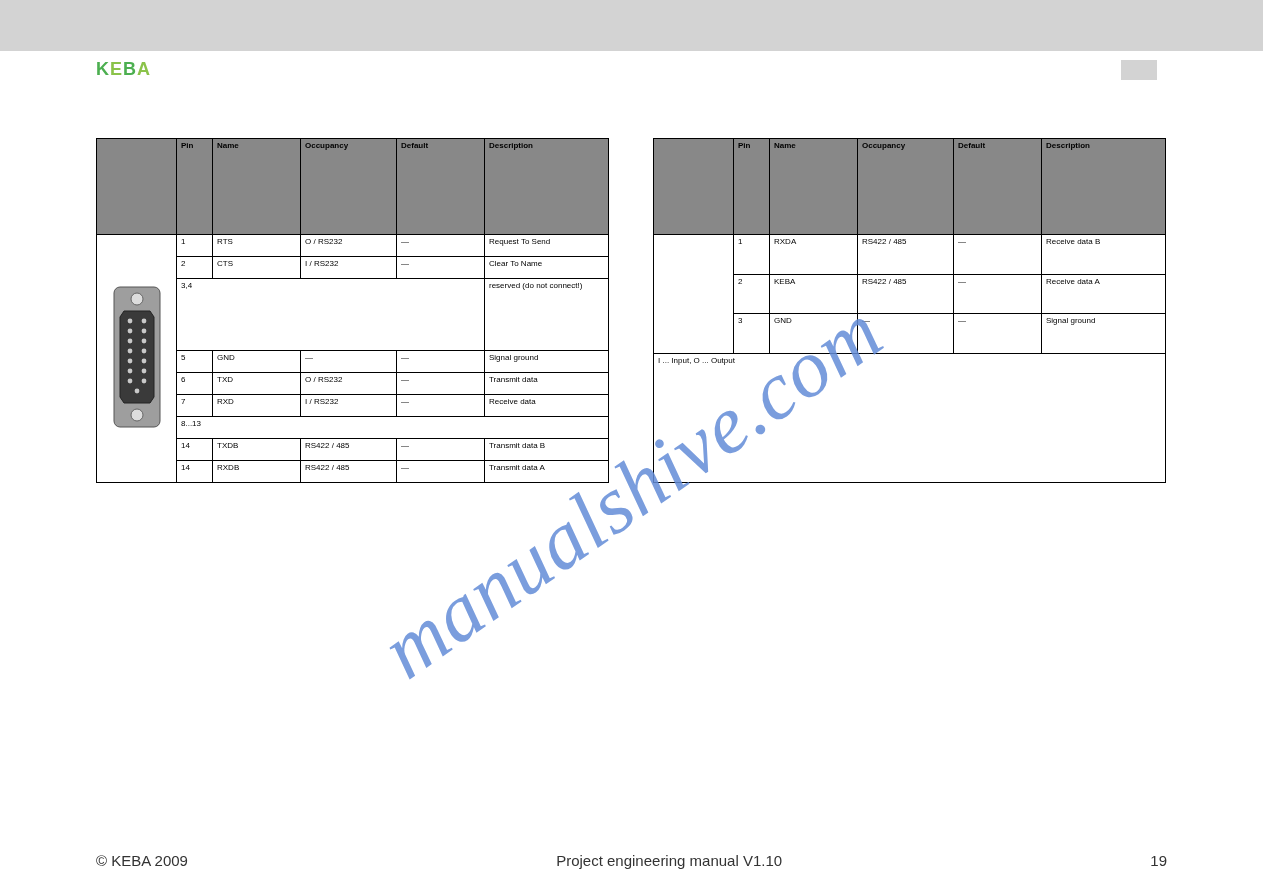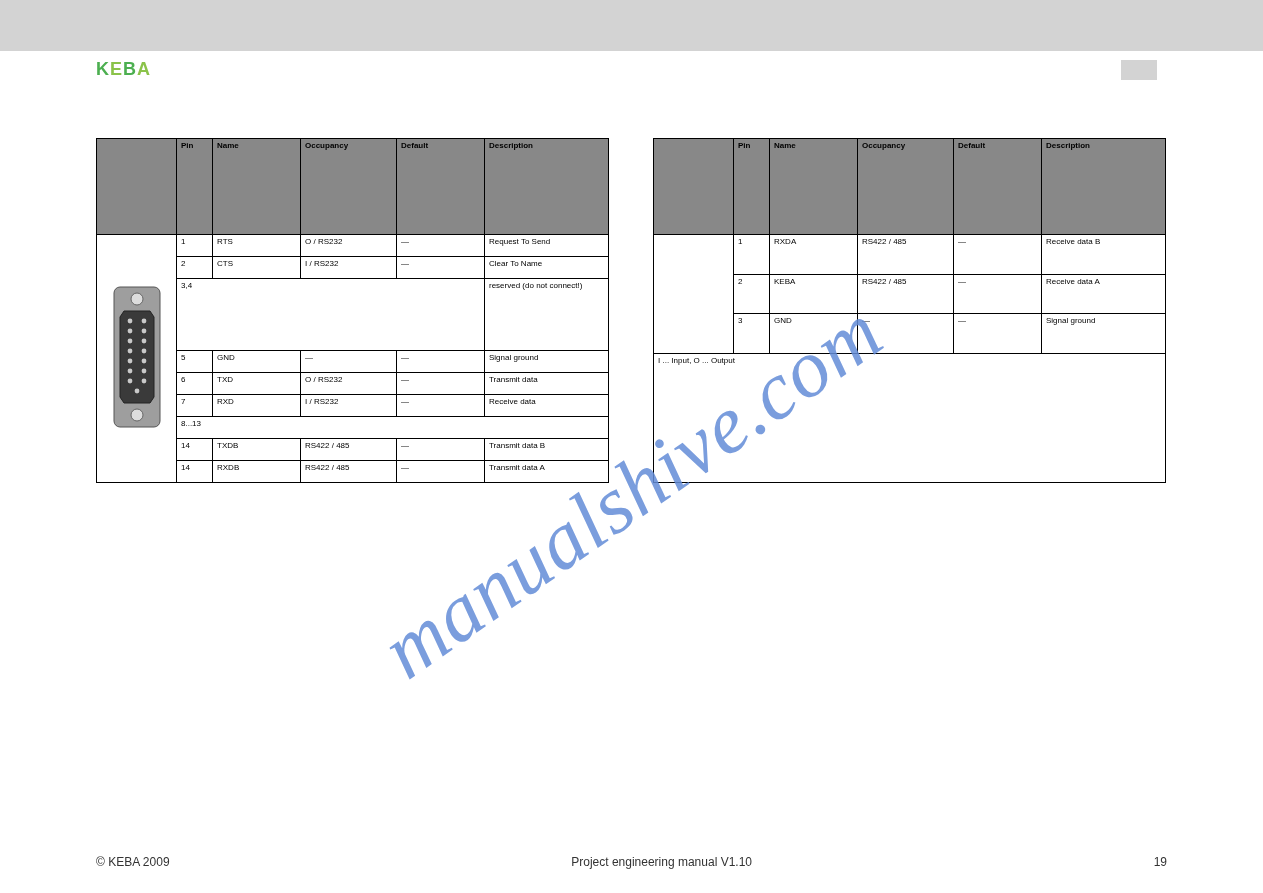--- a/index.html
+++ b/index.html
@@ -24,21 +24,21 @@
   .t1 td { height: 22px; }
   .t2 { width: 513px; }
   .t2 td { height: 22px; }
 
   .connector-cell { width: 80px; text-align: center; vertical-align: middle; padding: 6px 2px; }
 
   .connector { display: inline-block; }
 
   .watermark { position: absolute; left: 50%; top: 55%; transform: translate(-50%,-50%) rotate(-35deg); font-size: 82px; font-style: italic; font-family: Georgia, serif; color: #638cd8; opacity: 0.85; pointer-events: none; letter-spacing: 1px; }
 
-  .footer { position: absolute; bottom: 24px; left: 96px; right: 96px; display: flex; justify-content: space-between; font-size: 12px; color: #333; }
+  .footer { position: absolute; bottom: 24px; left: 96px; right: 96px; display: flex; justify-content: space-between; font-size: 15px; color: #333; }
 </style>
 </head>
 <body>
 
 <div class="topbar"></div>
 
 <div class="header">
   <div class="logo">
     <span class="green">K</span><span class="light">E</span><span class="green">B</span><span class="light">A</span>
   </div>

